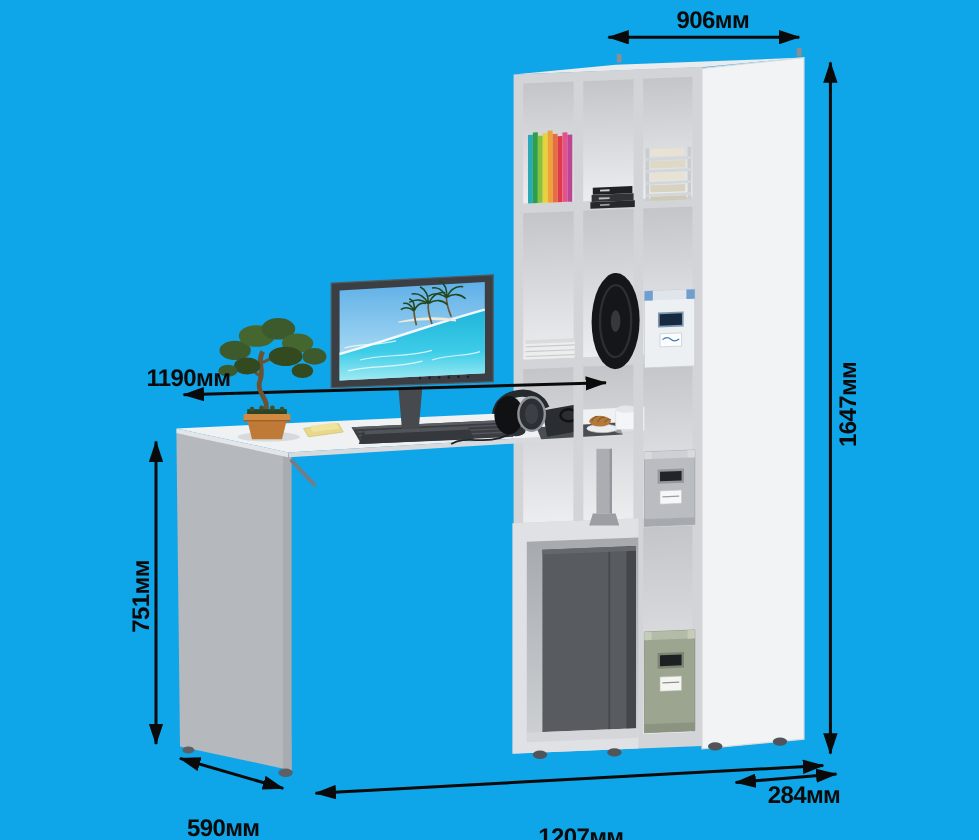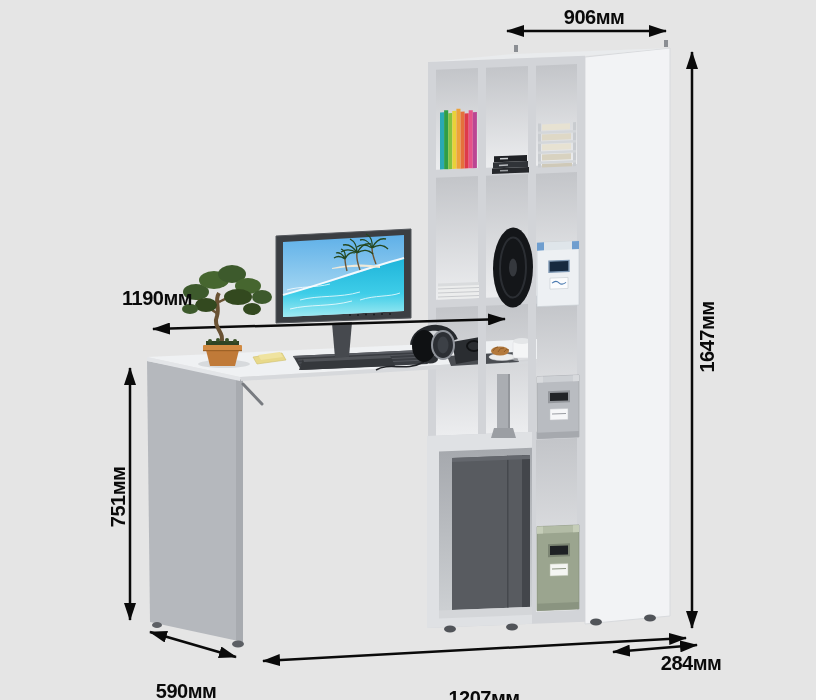--- a/index.html
+++ b/index.html
@@ -1,17 +1,17 @@
 <!DOCTYPE html>
 <html><head>
 <meta charset="utf-8">
 <style>
   html,body{margin:0;padding:0;background:#ffffff;}
   .canvas{
-    position:relative;width:816px;height:700px;background:#e5e5e5;
+    position:relative;width:816px;height:700px;background:#0ea5e9;
     overflow:hidden;font-family:"Liberation Sans",sans-serif;
   }
   .scene{position:absolute;left:0;top:0;}
   .dim-label{
     position:absolute;transform:translate(-50%,-50%);
     font-weight:bold;font-size:20px;letter-spacing:-0.5px;color:#0a0a0a;
     white-space:nowrap;line-height:1;
   }
   .dim-label.vert{transform:translate(-50%,-50%) rotate(-90deg);}
 </style>
@@ -308,19 +308,19 @@
           <circle cx="235" cy="341" r="2" fill="#3a5129"></circle>
       <polygon points="206,350 239,350 235,366 210,366" fill="#c07a38"></polygon>
       <rect x="203" y="345" width="39" height="6" rx="1" fill="#d18a42"></rect>
       <rect x="203" y="350" width="39" height="1.2" fill="#9e6226"></rect>
     </g>
   </g>
 </svg>
 
 <div class="dim-label" style="left:594px;top:17px">906мм</div>
 <div class="dim-label vert" style="left:707px;top:337px">1647мм</div>
-<div class="dim-label" style="left:157px;top:298px">1190мм</div>
+<div class="dim-label" style="left:157px;top:316px">1190мм</div>
 <div class="dim-label vert" style="left:118px;top:497px">751мм</div>
 <div class="dim-label" style="left:186px;top:691px">590мм</div>
 <div class="dim-label" style="left:484px;top:698px">1207мм</div>
-<div class="dim-label" style="left:691px;top:663px">284мм</div>
+<div class="dim-label" style="left:670px;top:663px">284мм</div>
 
 </div>
 
 </body></html>

